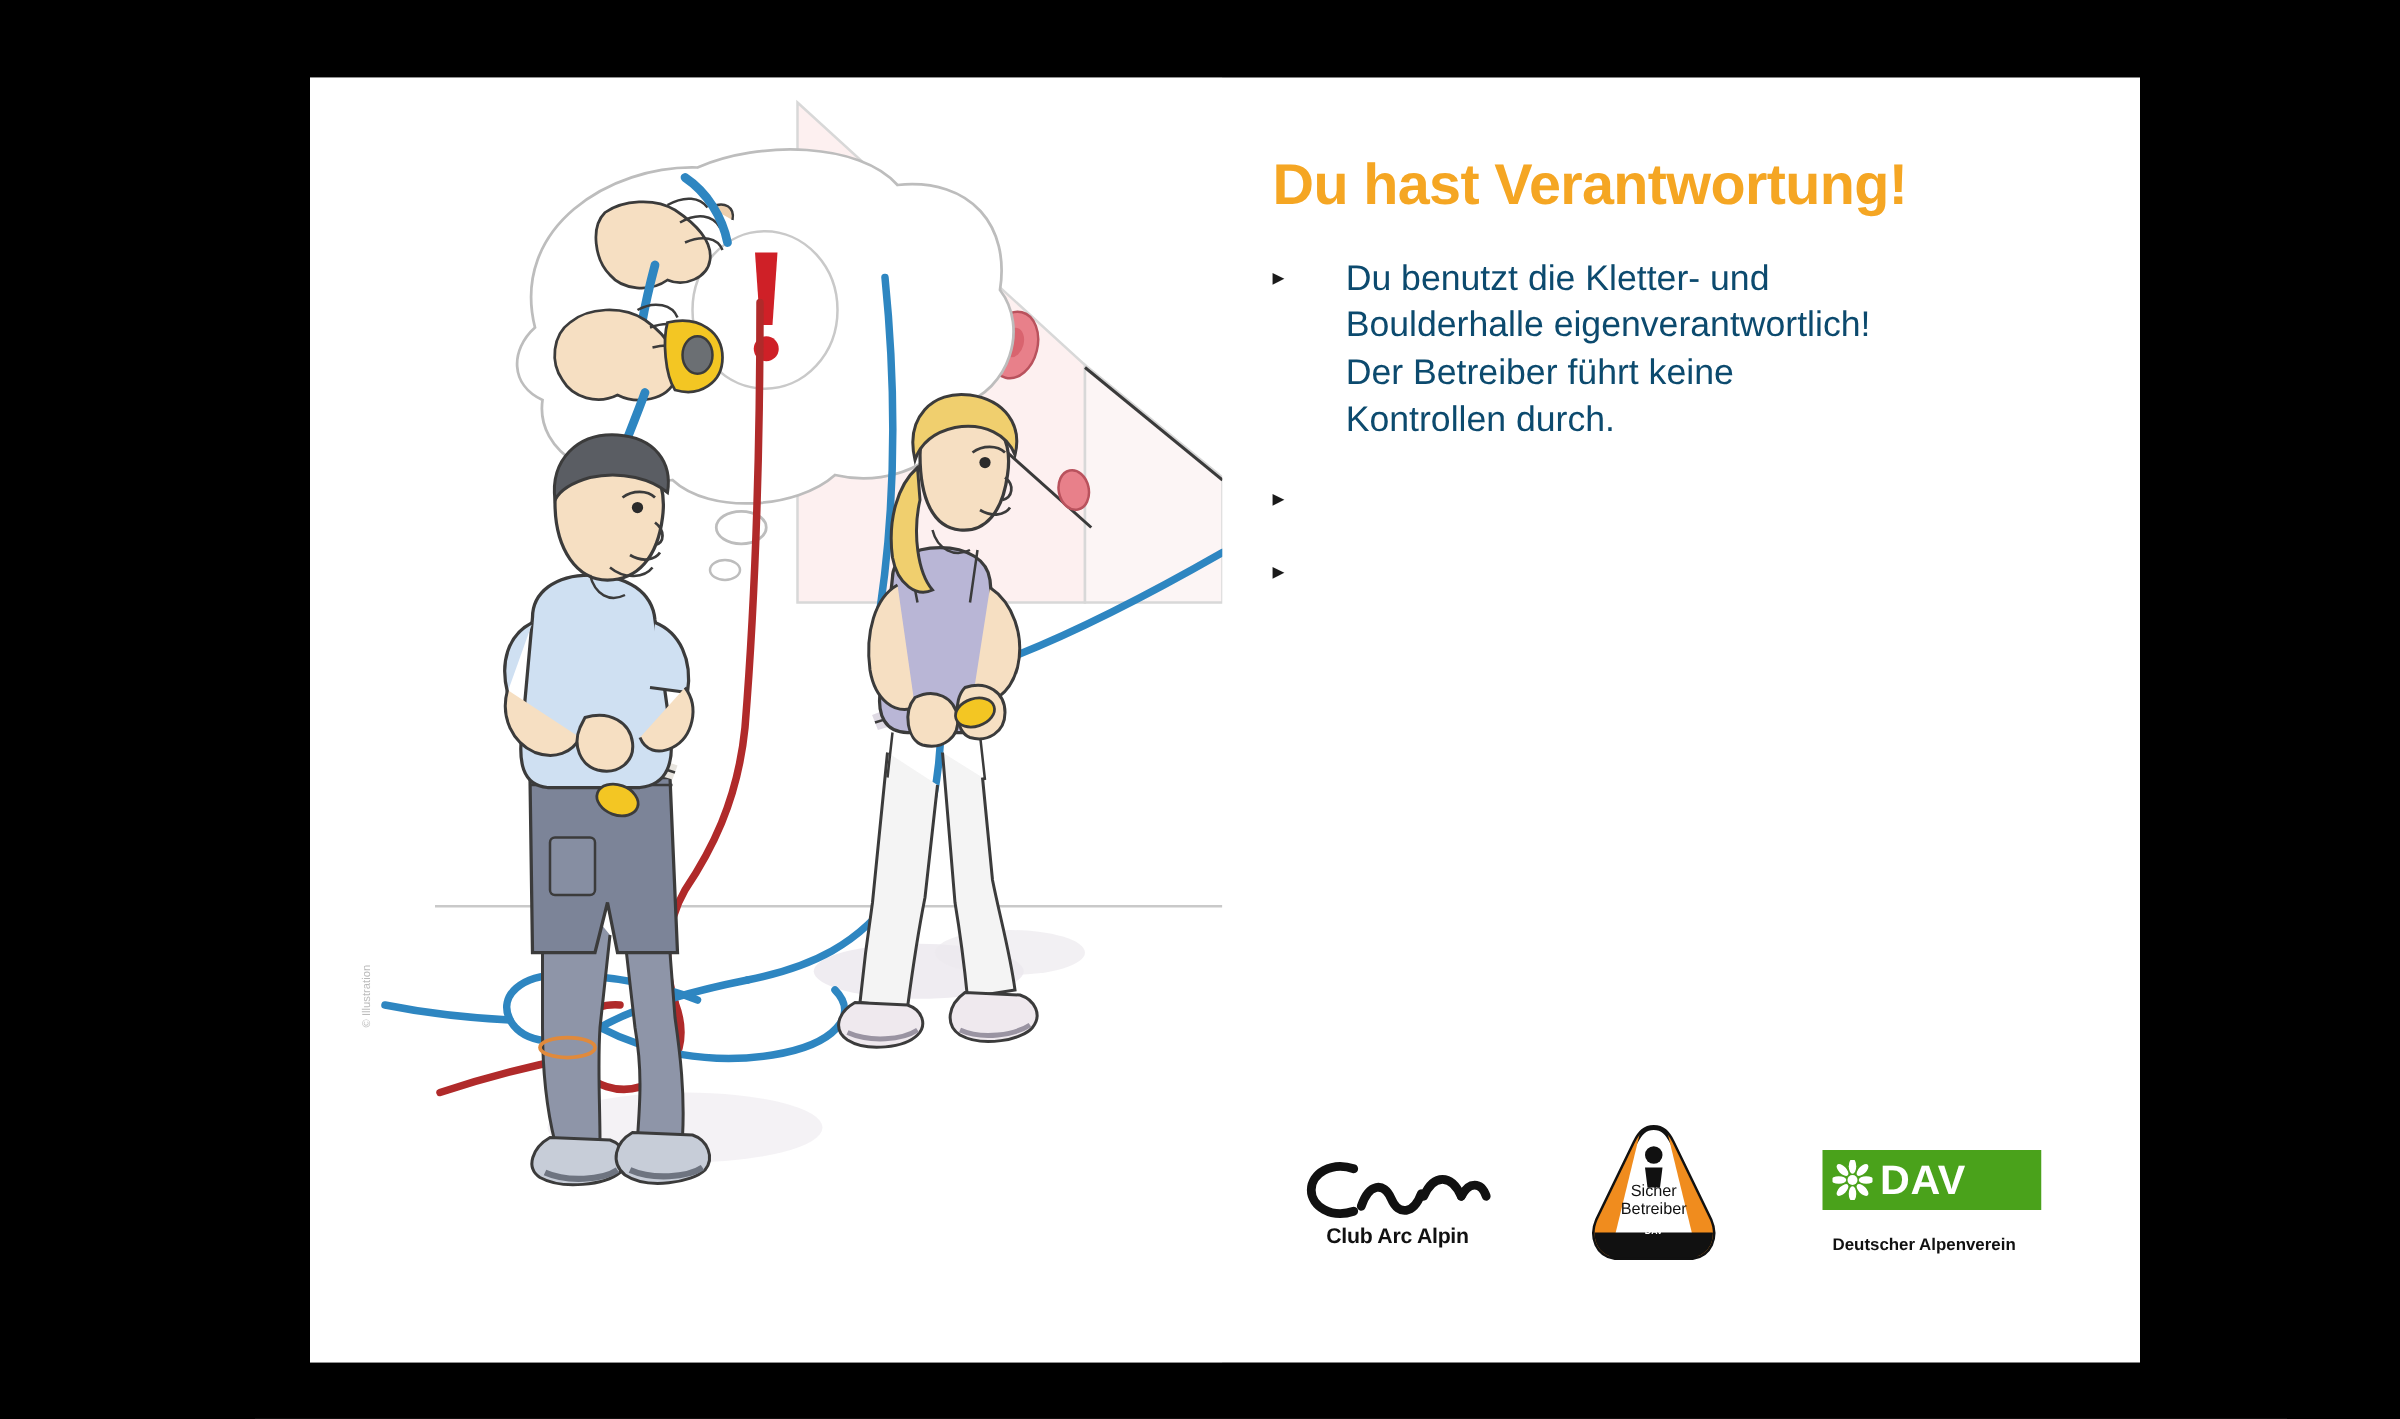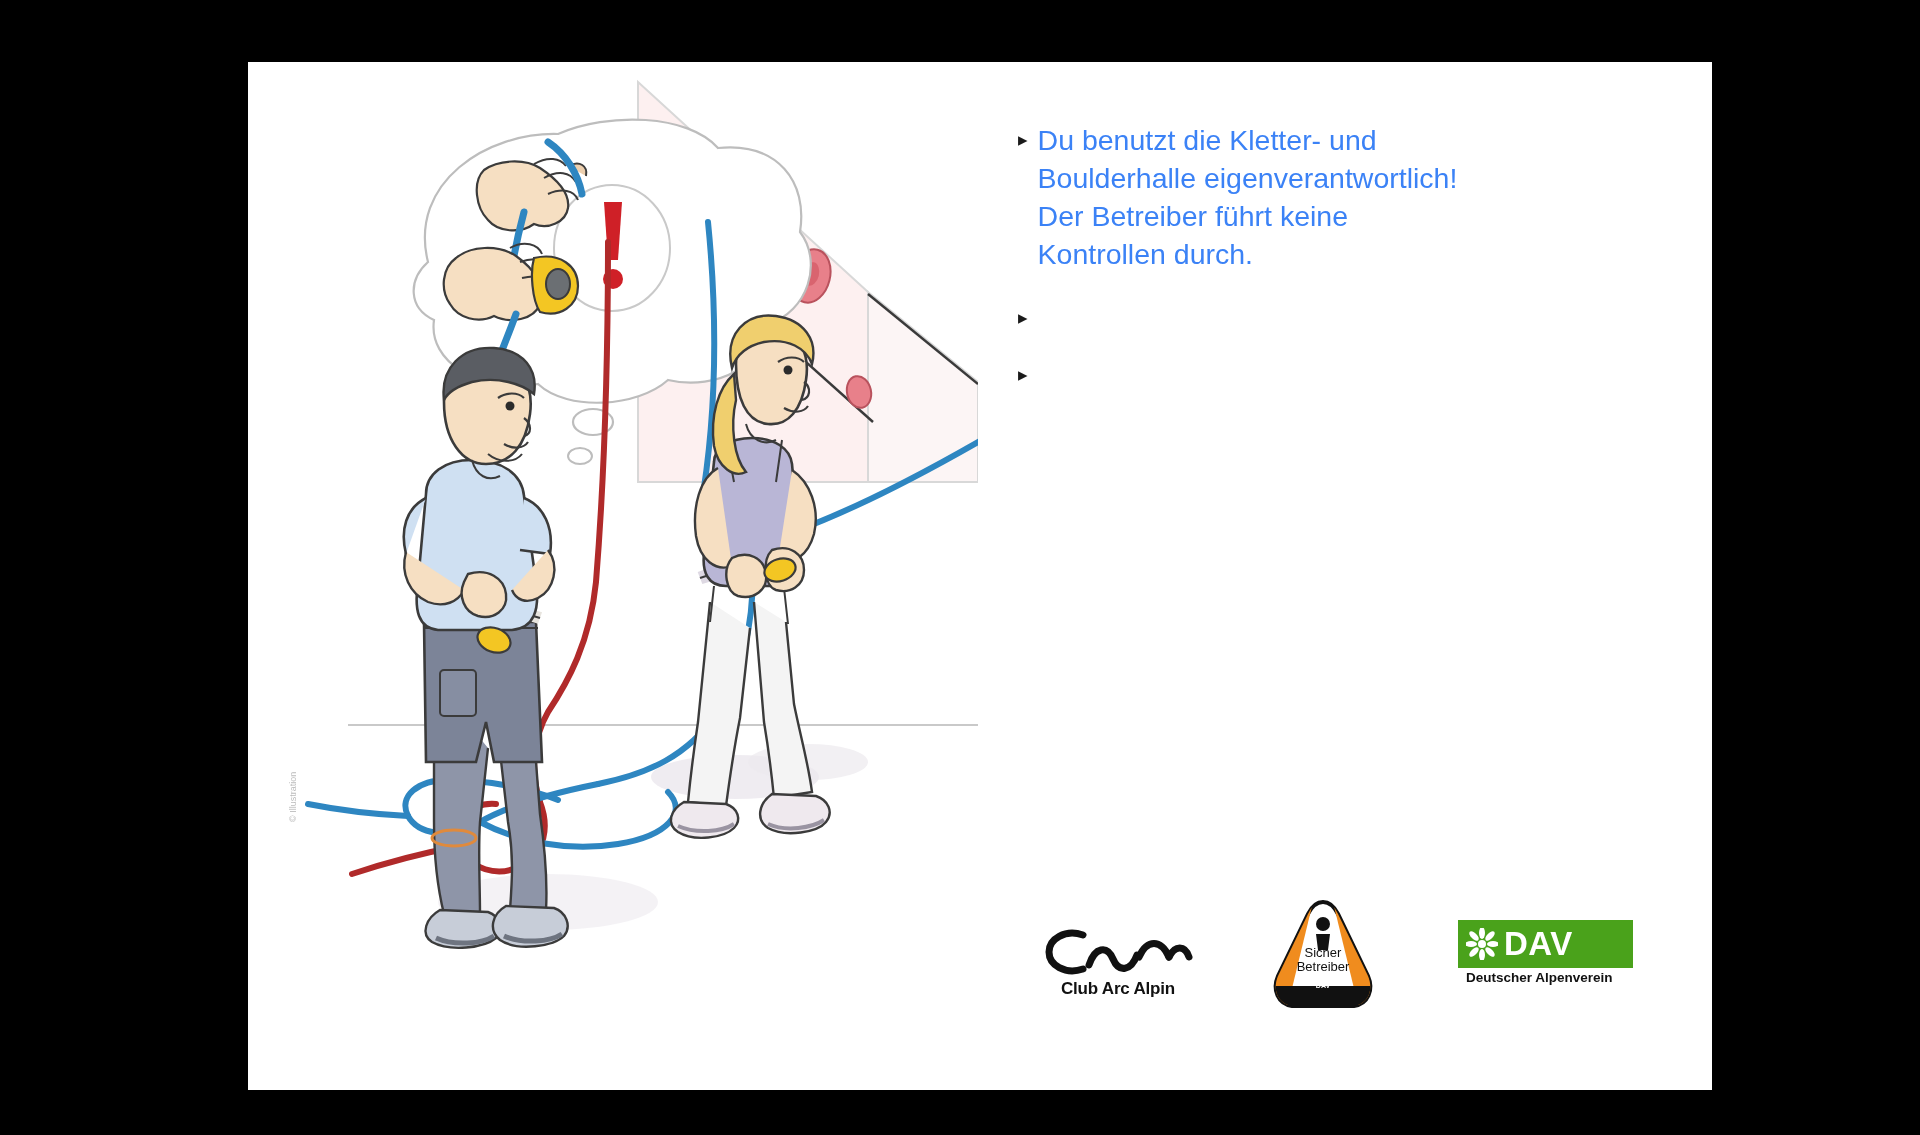--- a/index.html
+++ b/index.html
@@ -56,24 +56,25 @@
   }
   .bullet .marker {
     flex: 0 0 auto;
     color: #1a1a1a;
     font-size: 19px;
     line-height: 1.45;
     margin-right: 10px;
     margin-top: 4px;
   }
   .bullet .btext {
-    color: #3b82f6;
+    color: #0c4a6e;
     font-size: 28.5px;
     line-height: 1.33;
     white-space: pre-line;
+    margin-left: 39px;
   }
 
   
   .logos {
     position: absolute;
     left: 770px;
     bottom: 72px;
     width: 640px;
     height: 120px;
   }
@@ -148,21 +149,21 @@
     color: #fff;
     font-size: 33px;
     font-weight: bold;
     letter-spacing: 0.5px;
     margin-left: 6px;
   }
   .dav-sub {
     color: #111;
     font-size: 13.5px;
     font-weight: bold;
-    margin-top: 2px;
+    margin-top: 20px;
     padding-left: 8px;
   }
 </style>
 </head>
 <body>
 
 <div id="slide">
 
   <div class="illustration">
     <svg width="730" height="1028" viewBox="0 0 730 1028" xmlns="http://www.w3.org/2000/svg">
@@ -325,20 +326,21 @@
         </g>
 
         <g opacity="0.5">
           <text x="48" y="760" font-family="Liberation Sans, sans-serif" font-size="9" fill="#777" transform="rotate(-90 48 760)">© Illustration</text>
         </g>
       </g>
     </svg>
   </div>
 
   <div class="textcol">
+    <h1 class="headline">Du hast Verantwortung!</h1>
 
     <div class="bullet">
       <span class="marker">▸</span>
       <span class="btext">Du benutzt die Kletter- und
 Boulderhalle eigenverantwortlich!
 Der Betreiber führt keine
 Kontrollen durch.</span>
     </div>
 
     <div class="bullet">

